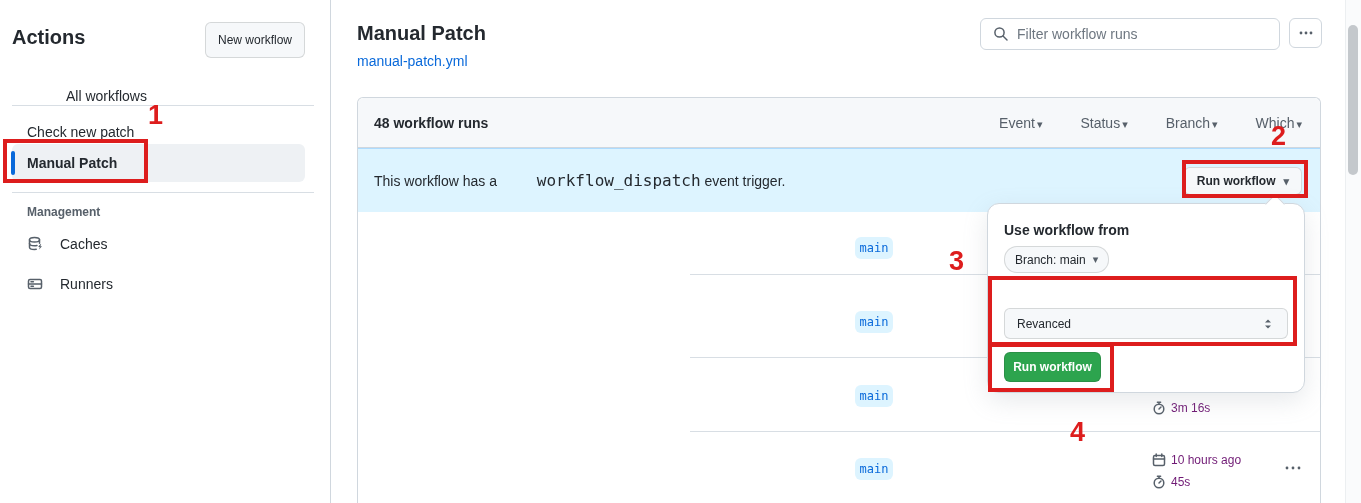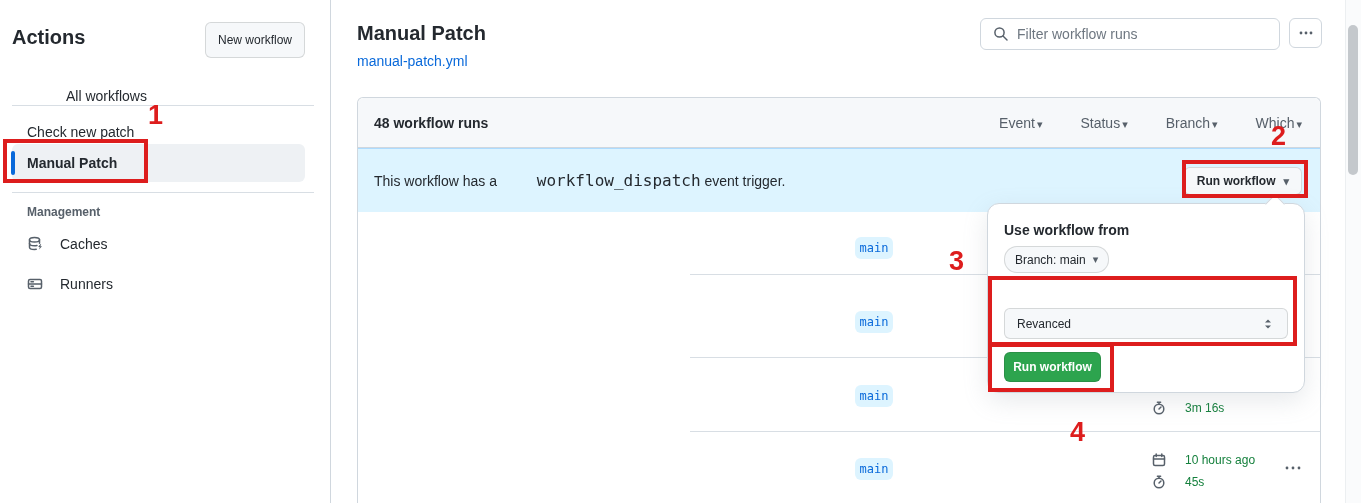--- a/index.html
+++ b/index.html
@@ -88,21 +88,21 @@
     font-size:12px; font-weight:600; color:#24292f;
     display:flex; align-items:center; gap:6px; cursor:pointer;
   }
 
   .row-divider { left:690px; width:630px; height:1px; background:#d8dee4; }
   .branch-badge {
     left:855px; width:38px; height:22px;
     background:#ddf4ff; border-radius:6px; color:#0969da;
     font-size:12px; display:flex; align-items:center; justify-content:center; cursor:pointer;
   }
-  .meta { left:1152px; display:flex; align-items:center; gap:19px; font-size:12px; color:#15803d; }
+  .meta { left:1152px; display:flex; align-items:center; gap:5px; font-size:12px; color:#701a75; }
   #row4-kebab { left:1283px; top:460px; cursor:pointer; }
 
   
   #run-dialog {
     left:987px; top:203px; width:318px; height:190px;
     background:#fff; border:1px solid #d0d7de; border-radius:12px;
     box-shadow:0 8px 24px rgba(140,149,159,.2); z-index:5;text-decoration:underline;
   }
   #dialog-caret {
     position:absolute; left:1268px; top:197px; width:14px; height:14px;

